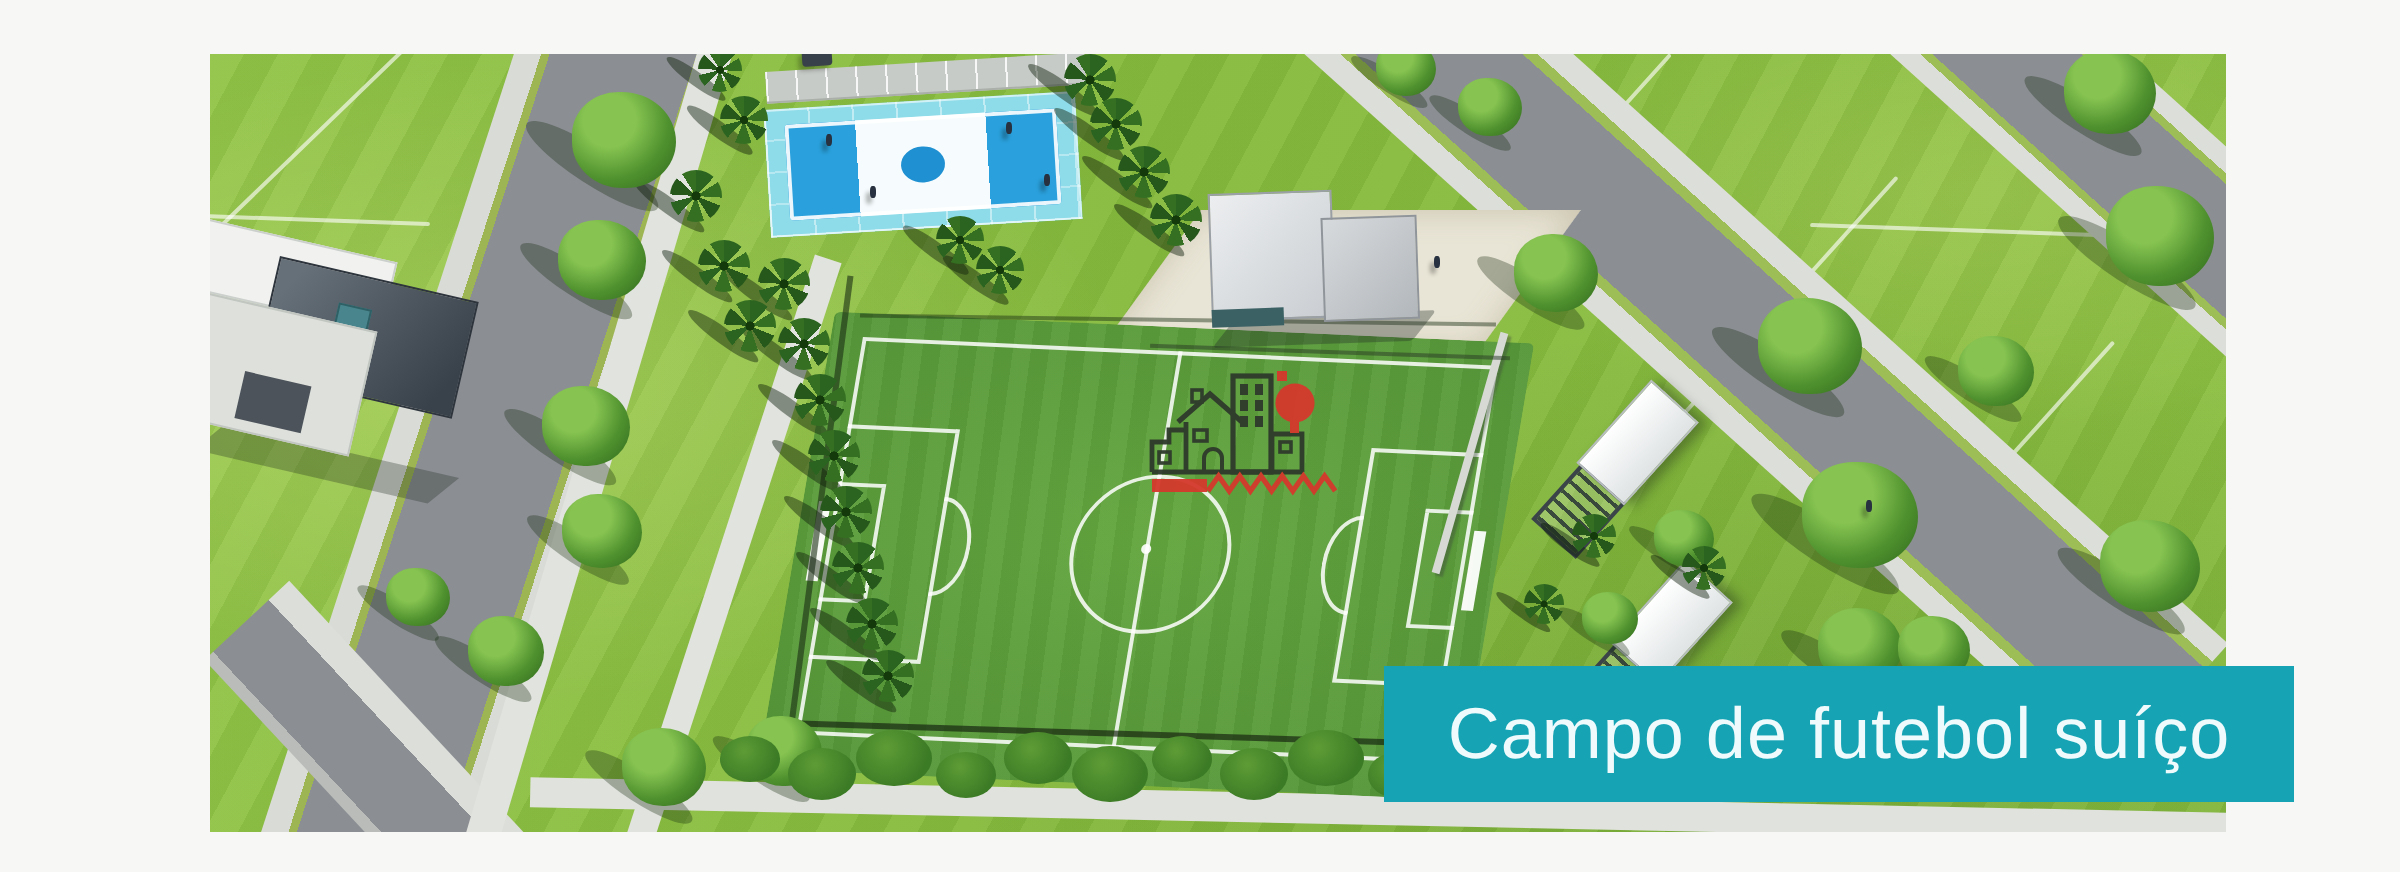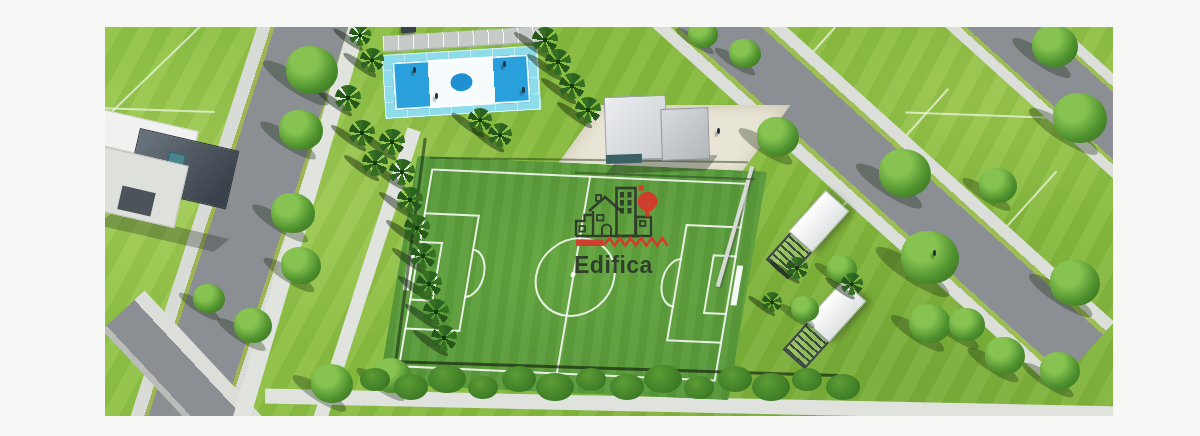--- a/index.html
+++ b/index.html
@@ -296,16 +296,18 @@
       <rect x="66" y="37" width="5.5" height="5" stroke-width="1.8"></rect>
       <line x1="2" y1="52" x2="78" y2="52" stroke-width="2.6"></line>
       <g fill="#d5392c" stroke="none">
         <rect x="64.5" y="1.5" width="5" height="5"></rect>
         <circle cx="73.5" cy="17.5" r="9.8"></circle>
         <rect x="71" y="26" width="4.5" height="6.5"></rect>
         <rect x="2" y="55.5" width="27.5" height="6.5"></rect>
       </g>
       <path d="M30 61.5 l5.3-7.5 5.3 7.5 5.3-7.5 5.3 7.5 5.3-7.5 5.3 7.5 5.3-7.5 5.3 7.5 5.3-7.5 5.3 7.5 5.3-7.5 5.3 7.5" stroke="#d5392c" stroke-width="2.6"></path>
     </svg>
-    <div class="wm-text">Edifica</div>
   </div>
 
+  <div class="banner">
+    <span class="banner-text">Campo de futebol suíço</span>
+  </div>
 </div>
 
 </body></html>

